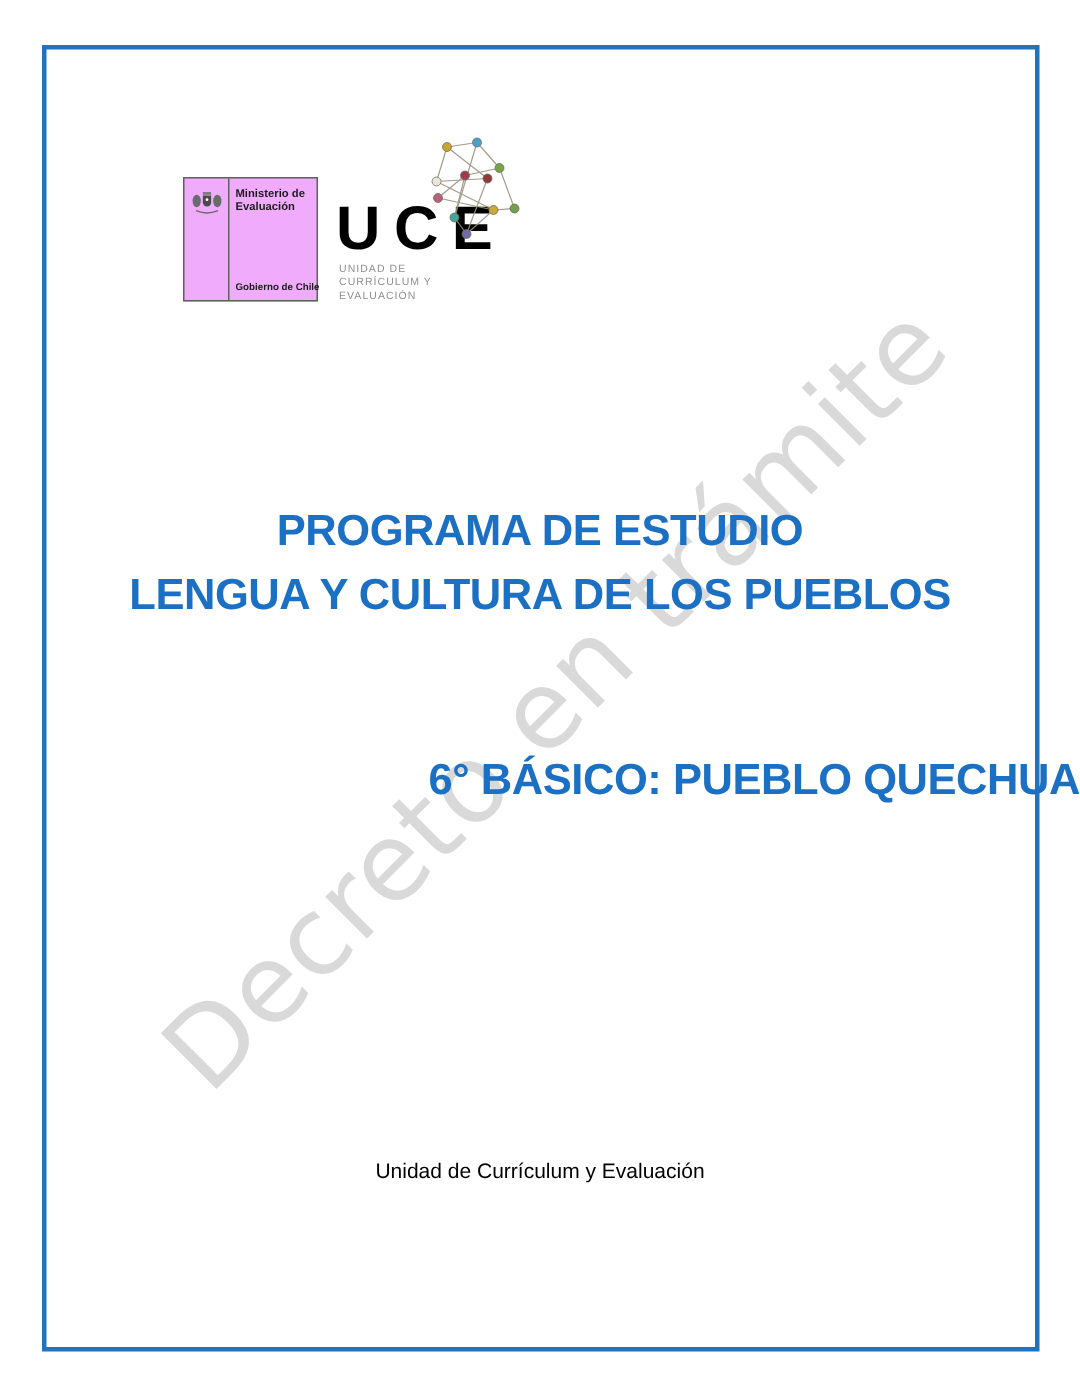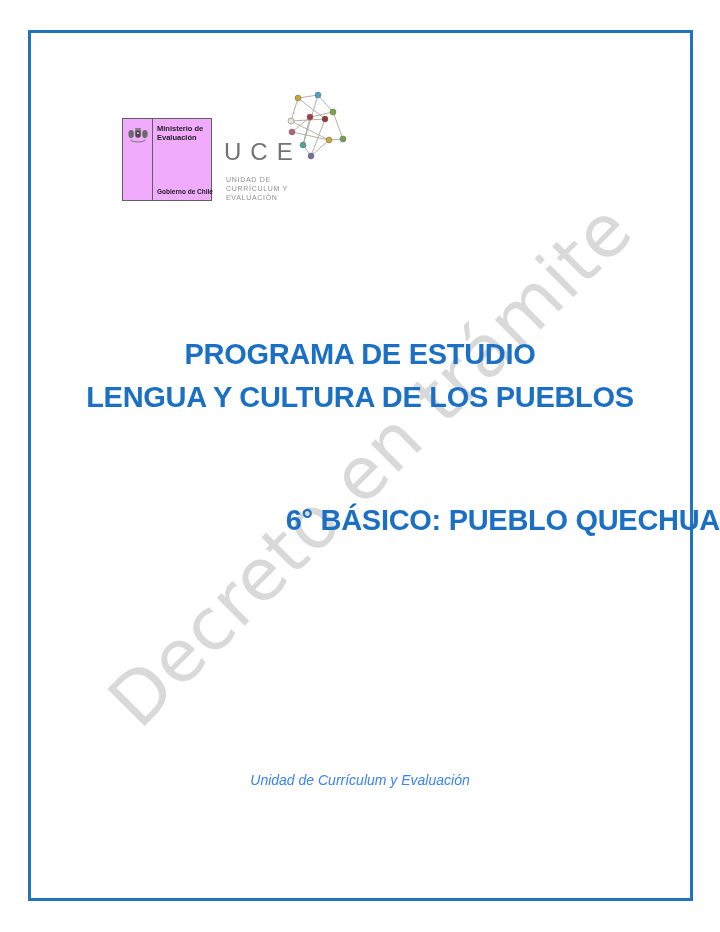--- a/index.html
+++ b/index.html
@@ -31,21 +31,21 @@
     display:flex;justify-content:center;align-items:flex-start;padding-top:5px;
   }
   .text-col{flex:1;position:relative;padding:5px 0 0 4px;}
   .min-name{font-size:7.5px;font-weight:bold;color:#1c1c1c;line-height:9px;}
   .min-bottom{
     position:absolute;left:4px;bottom:5px;
     font-size:6.5px;font-weight:bold;color:#1c1c1c;white-space:nowrap;
   }
   .uce-acronym{
     position:absolute;left:224px;top:136px;
-    font-size:24px;font-weight:400;color:#737373;letter-spacing:9px;
+    font-size:41px;font-weight:700;color:#000000;letter-spacing:9px;
     line-height:32px;z-index:2;
   }
   .uce-sub{
     position:absolute;left:226px;top:175px;
     font-size:7px;color:#8F8F8F;line-height:9px;letter-spacing:0.7px;
     z-index:2;
   }
   .network{position:absolute;left:280px;top:84px;z-index:2;}
   
   .title-block{
@@ -57,21 +57,21 @@
     letter-spacing:-0.3px;
   }
   .subtitle{
     position:absolute;left:0;top:499px;width:100%;text-align:right;
     font-size:29px;font-weight:bold;color:#1C70C4;line-height:43px;
     letter-spacing:-0.3px;z-index:2;
   }
   
   .footer{
     position:absolute;left:0;top:770px;width:100%;text-align:center;
-    font-size:14px;color:#3b82f6;line-height:21px;z-index:2;font-style:italic;
+    font-size:14px;color:#000000;line-height:21px;z-index:2;
   }
 </style>
 </head>
 <body>
 
 <div class="page">
 
   <div class="frame"></div>
 
   <div class="watermark">Decreto en trámite</div>

